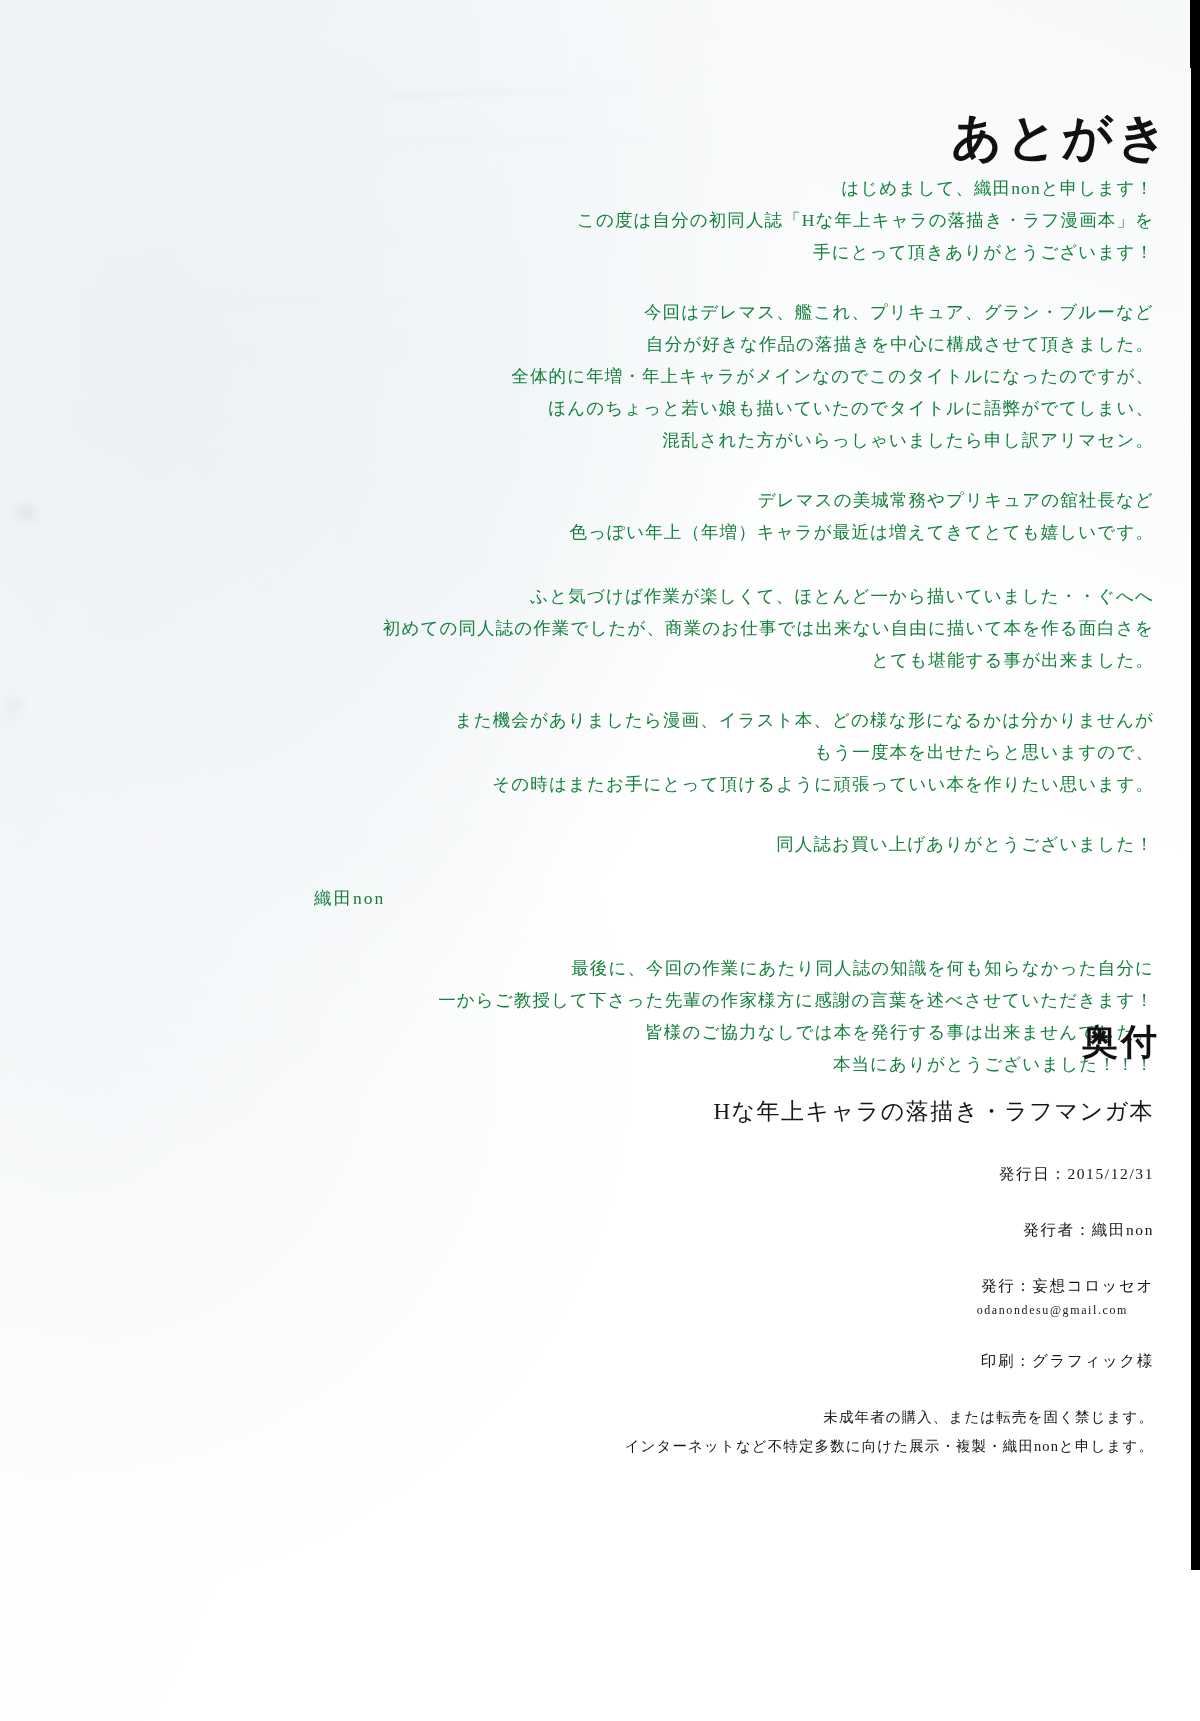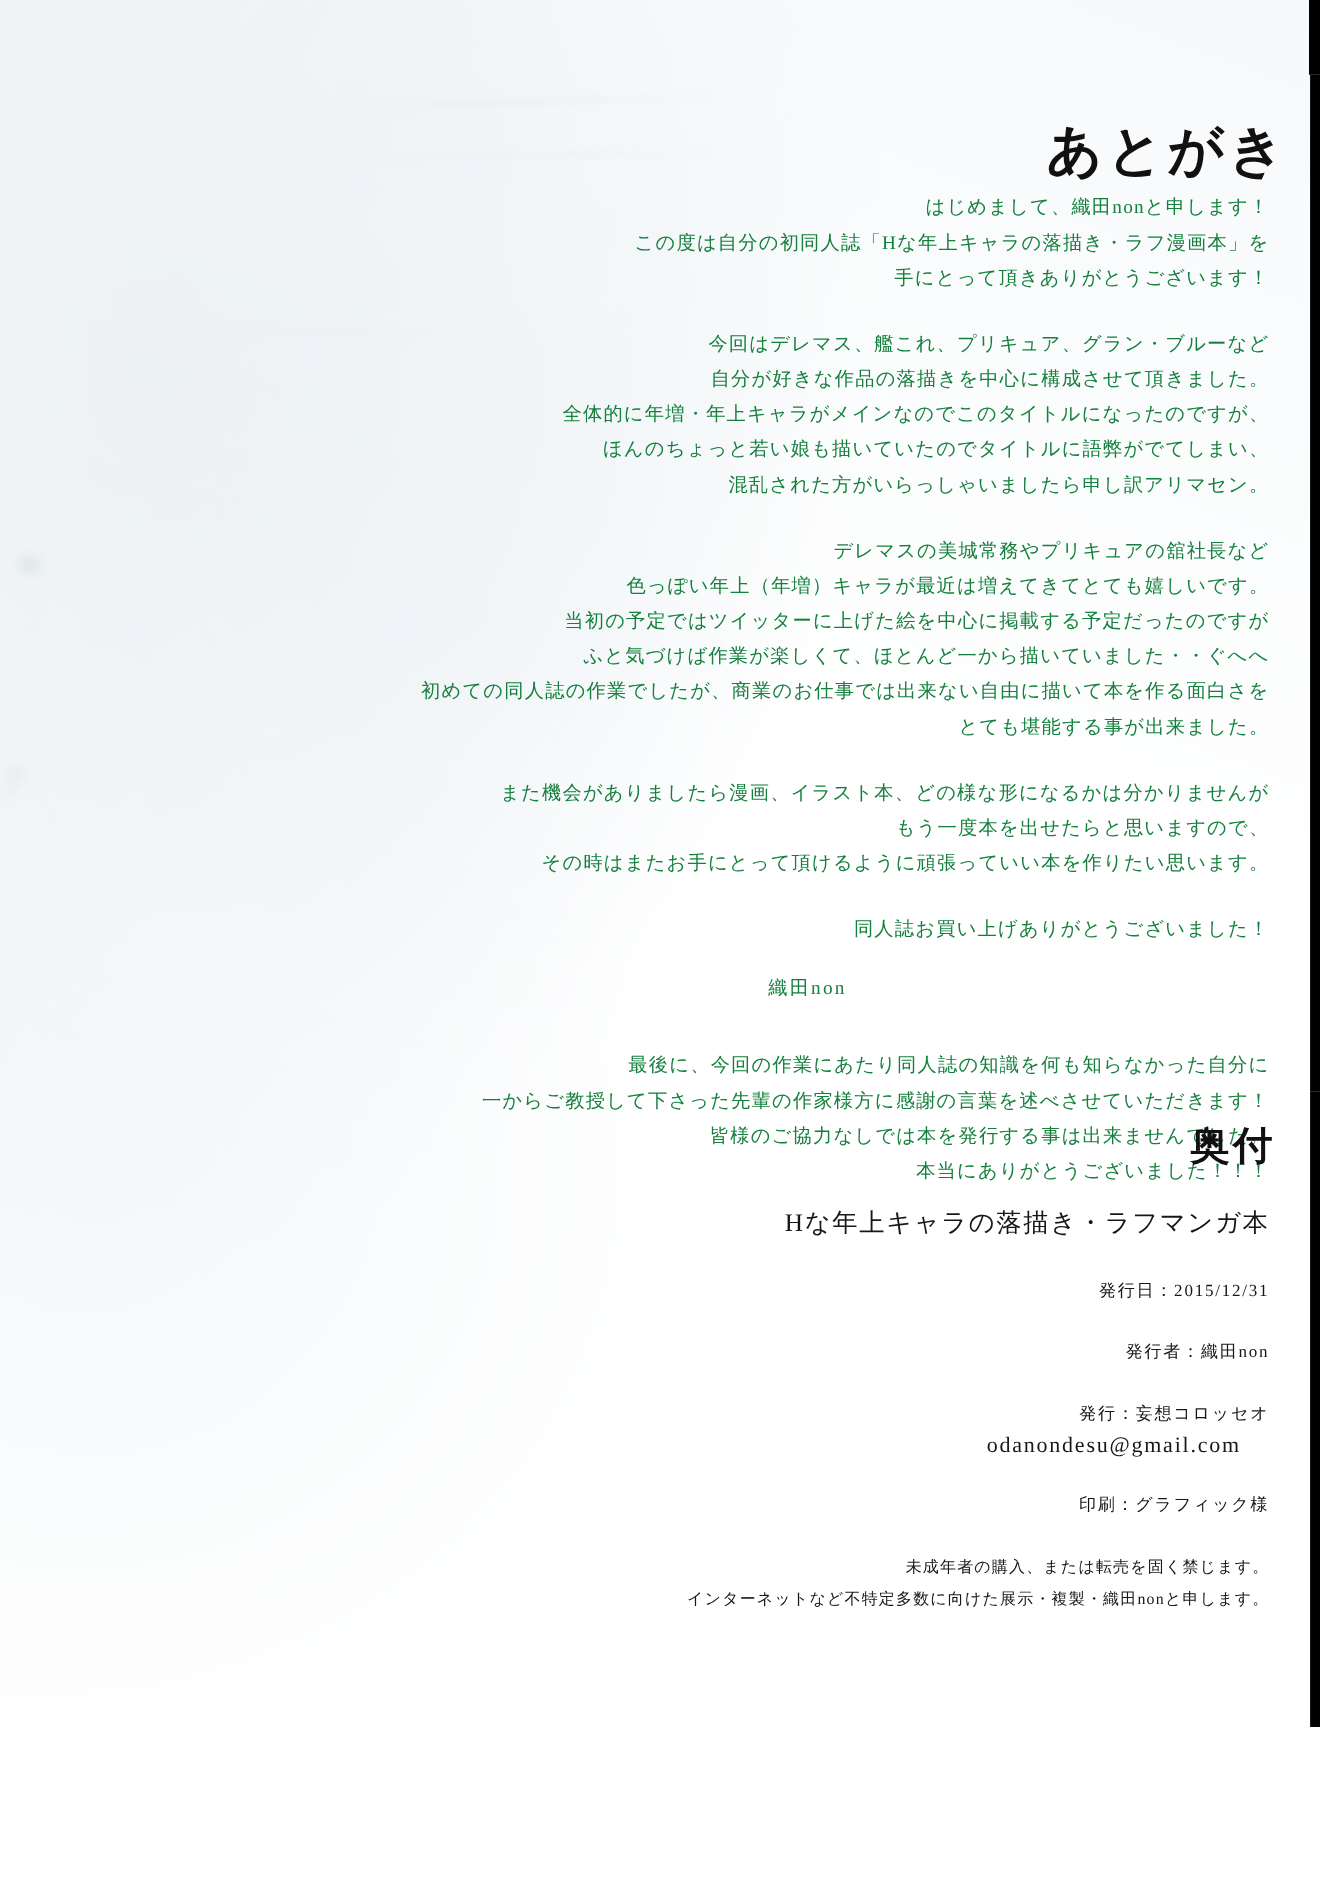--- a/index.html
+++ b/index.html
@@ -86,21 +86,21 @@
     font-size: 17.5px;
     line-height: 32px;
     letter-spacing: 1.1px;
     color: #15803d;
   }
   .afterword-body p {
     margin: 0 0 28px 0;
   }
   .afterword-body p:last-child { margin-bottom: 0; }
   .afterword-body .sig {
-    text-align: center;
+    text-align: left;
     margin-top: -6px;
     letter-spacing: 2px;
   }
   .para-gap { height: 10px; }
 
   
   .colophon-title {
     position: absolute;
     right: 40px;
     top: 1018px;
@@ -125,21 +125,21 @@
   }
   .colophon .line {
     font-size: 15.5px;
     letter-spacing: 1.6px;
     margin-bottom: 30px;
     line-height: 26px;
   }
   .colophon .contact-line2 {
     margin-top: -26px;
     margin-bottom: 30px;
-    font-size: 20px;
+    font-size: 12px;
     letter-spacing: 1.6px;
     padding-right: 26px;
   }
   .colophon .notice {
     font-size: 14.5px;
     letter-spacing: 1.1px;
     line-height: 27px;
     margin-top: 12px;
   }
   .colophon .notice div { margin-bottom: 2px; }
@@ -172,21 +172,21 @@
     <p>
       <span>今回はデレマス、艦これ、プリキュア、グラン・ブルーなど</span><br>
       <span>自分が好きな作品の落描きを中心に構成させて頂きました。</span><br>
       <span>全体的に年増・年上キャラがメインなのでこのタイトルになったのですが、</span><br>
       <span>ほんのちょっと若い娘も描いていたのでタイトルに語弊がでてしまい、</span><br>
       <span>混乱された方がいらっしゃいましたら申し訳アリマセン。</span>
     </p>
     <p>
       <span>デレマスの美城常務やプリキュアの舘社長など</span><br>
       <span>色っぽい年上（年増）キャラが最近は増えてきてとても嬉しいです。</span><br>
-      <span>当初の予定ではツイッターに上げた絵を中心に掲載する予定だったのですが</span><br>
+      <br>
       <span>ふと気づけば作業が楽しくて、ほとんど一から描いていました・・ぐへへ</span><br>
       <span>初めての同人誌の作業でしたが、商業のお仕事では出来ない自由に描いて本を作る面白さを</span><br>
       <span>とても堪能する事が出来ました。</span>
     </p>
     <p>
       <span>また機会がありましたら漫画、イラスト本、どの様な形になるかは分かりませんが</span><br>
       <span>もう一度本を出せたらと思いますので、</span><br>
       <span>その時はまたお手にとって頂けるように頑張っていい本を作りたい思います。</span>
     </p>
     <p>

